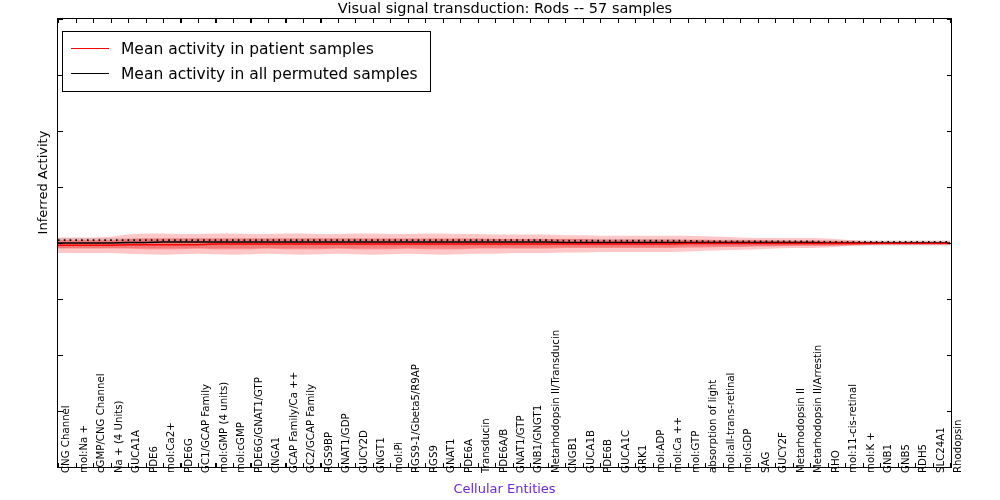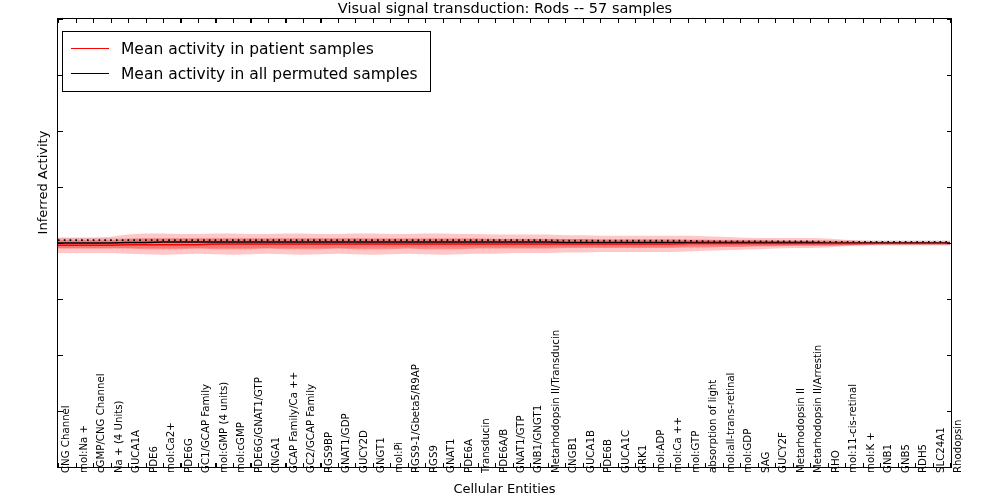--- a/index.html
+++ b/index.html
@@ -43,21 +43,21 @@
   }
   .xtick-mark.top{bottom:auto;top:0;}
   .xtick-label{
     position:absolute;
     font-size:10.2px;color:#000;white-space:nowrap;
     transform-origin:left top;transform:rotate(-90deg);
     line-height:10.2px;
   }
   .xlabel{
     position:absolute;left:57px;top:481px;width:895px;
-    text-align:center;font-size:13px;color:#000000;white-space:nowrap;
+    text-align:center;font-size:13px;color:#6d28d9;white-space:nowrap;
   }
 
   
   .legend-box{
     position:absolute;left:62px;top:31px;
     border:1.3px solid #000;background:#fff;
     padding:4px 12px 5px 8px;box-sizing:border-box;
   }
   .legend-row{display:flex;align-items:center;height:25px;}
   .legend-swatch{width:38px;height:0;border-top:1.6px solid #000;margin-right:12px;flex:none;}

